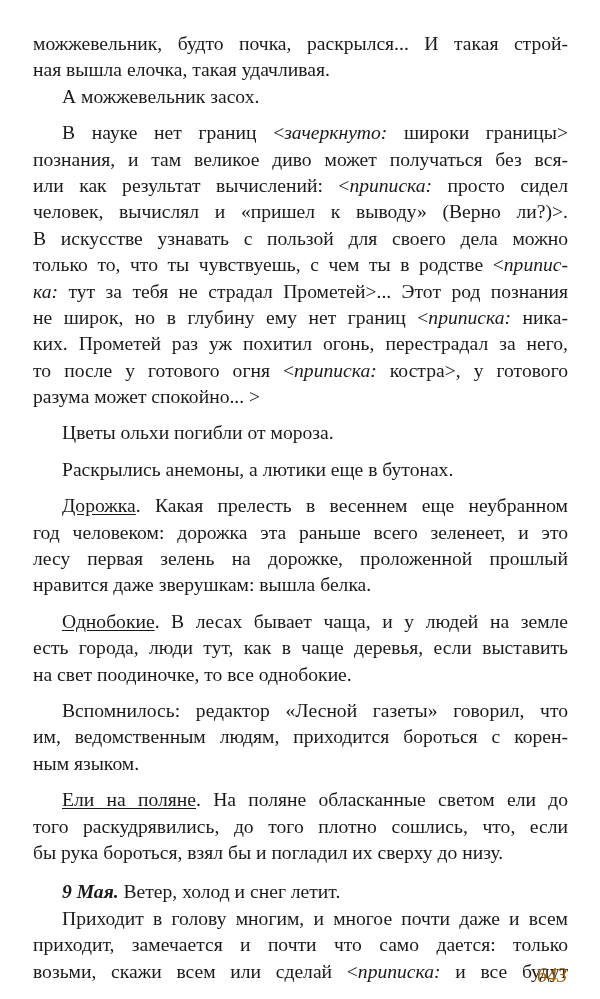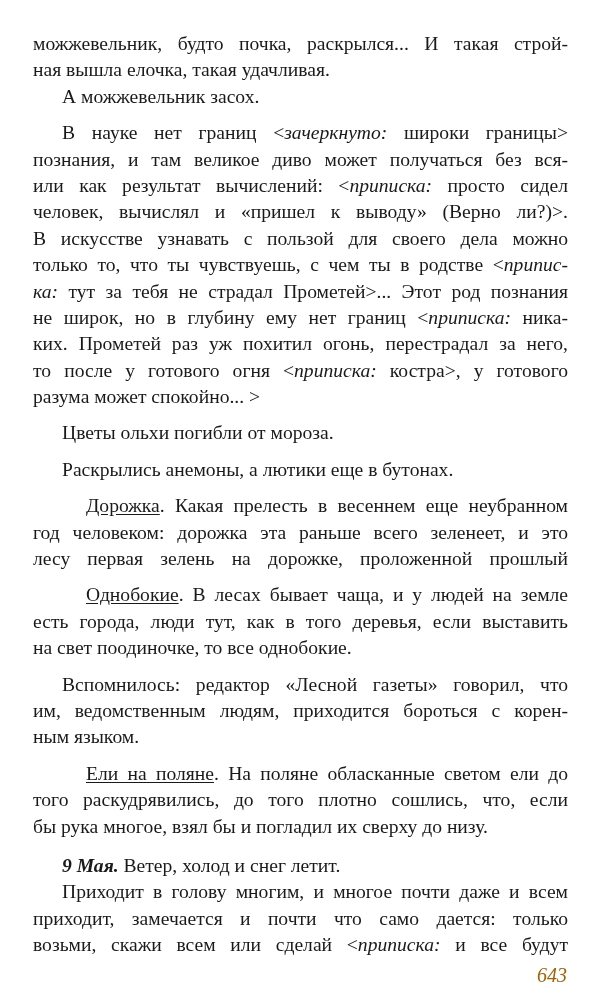--- a/index.html
+++ b/index.html
@@ -9,21 +9,21 @@
     font-family: "Liberation Serif", serif;
     font-size: 19.6px; line-height: 26.4px; color: #1a1a1a;
     text-align: justify;
   }
   .line { display: block; height: 26.4px; white-space: nowrap; text-align-last: justify; text-align: justify; }
   .line.last { text-align-last: left; }
   .ind { padding-left: 29px; }
   .gap { height: 10px; }
   .gap-big { height: 13px; }
   i.note { font-style: italic; margin-top: 28px; }
-  u.head { text-decoration: underline; text-underline-offset: 2px; margin-left: 24px; }
+  u.head { text-decoration: underline; text-underline-offset: 2px; }
   b.date { font-weight: bold; font-style: italic; }
   .pagenum {
     position: absolute; right: 33px; top: 964px;
     font-family: "Liberation Serif", serif; font-style: italic;
     font-size: 20px; color: #a16207;
   }
 </style>
 </head>
 <body>
 
@@ -65,44 +65,45 @@
   <div>
     <span class="line last ind">Раскрылись анемоны, а лютики еще в бутонах.</span>
   </div>
 
   <div class="gap"></div>
 
   <div>
     <span class="line ind"><u class="head">Дорожка</u><span>. Какая прелесть в весеннем еще неубранном</span></span>
     <span class="line">год человеком: дорожка эта раньше всего зеленеет, и это</span>
     <span class="line">лесу первая зелень на дорожке, проложенной прошлый</span>
+    <span class="line last">нравится даже зверушкам: вышла белка.</span>
   </div>
 
   <div class="gap"></div>
 
   <div>
     <span class="line ind"><u class="head">Однобокие</u><span>. В лесах бывает чаща, и у людей на земле</span></span>
-    <span class="line">есть города, люди тут, как в того деревья, если выставить</span>
+    <span class="line">есть города, люди тут, как в чаще деревья, если выставить</span>
     <span class="line last">на свет поодиночке, то все однобокие.</span>
   </div>
 
   <div class="gap"></div>
 
   <div>
     <span class="line ind">Вспомнилось: редактор «Лесной газеты» говорил, что</span>
     <span class="line">им, ведомственным людям, приходится бороться с корен-</span>
     <span class="line last">ным языком.</span>
   </div>
 
   <div class="gap"></div>
 
   <div>
     <span class="line ind"><u class="head">Ели на поляне</u><span>. На поляне обласканные светом ели до</span></span>
     <span class="line">того раскудрявились, до того плотно сошлись, что, если</span>
-    <span class="line last">бы рука многое, взял бы и погладил их сверху до низу.</span>
+    <span class="line last">бы рука бороться, взял бы и погладил их сверху до низу.</span>
   </div>
 
   <div class="gap-big"></div>
 
   <div>
     <span class="line last ind"><b class="date">9 Мая.</b><span> Ветер, холод и снег летит.</span></span>
   </div>
 
   <div>
     <span class="line ind">Приходит в голову многим, и многое почти даже и всем</span>

